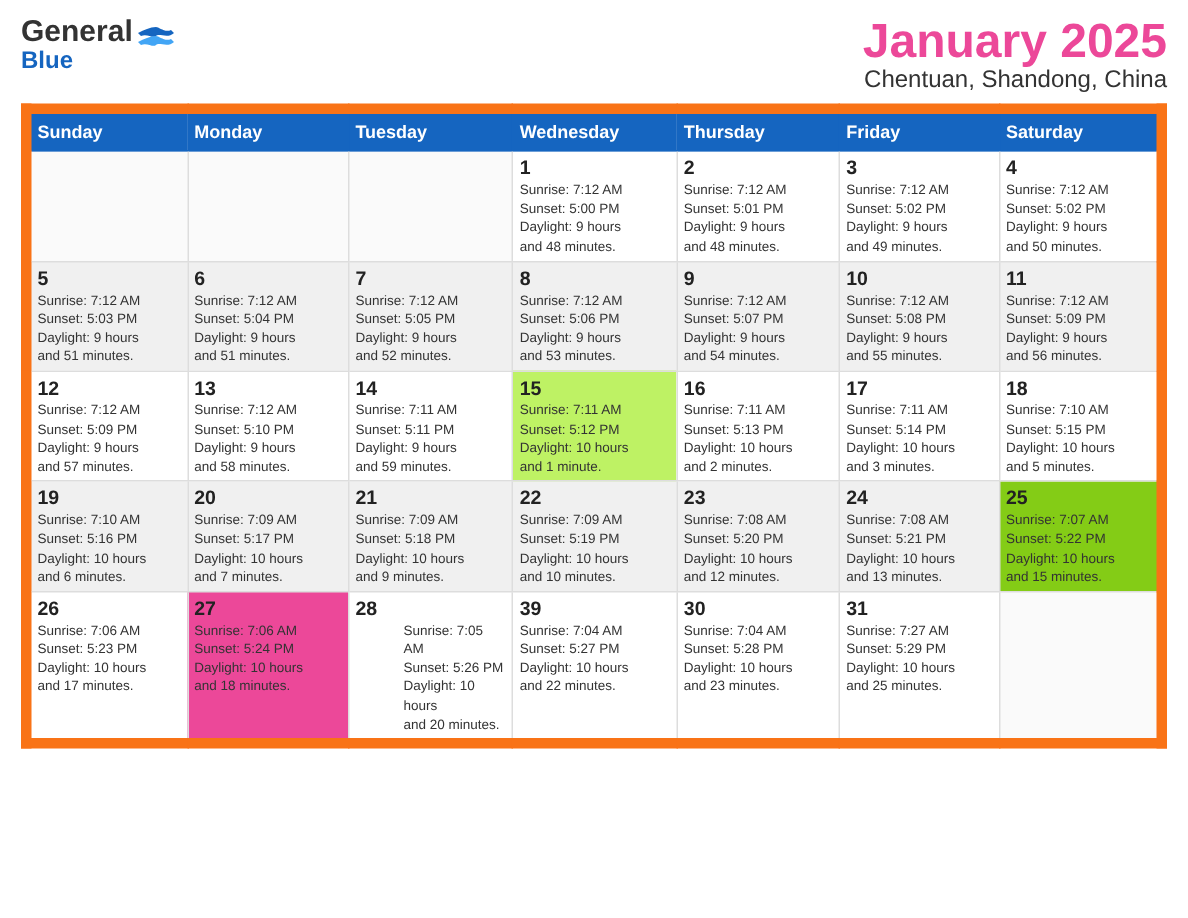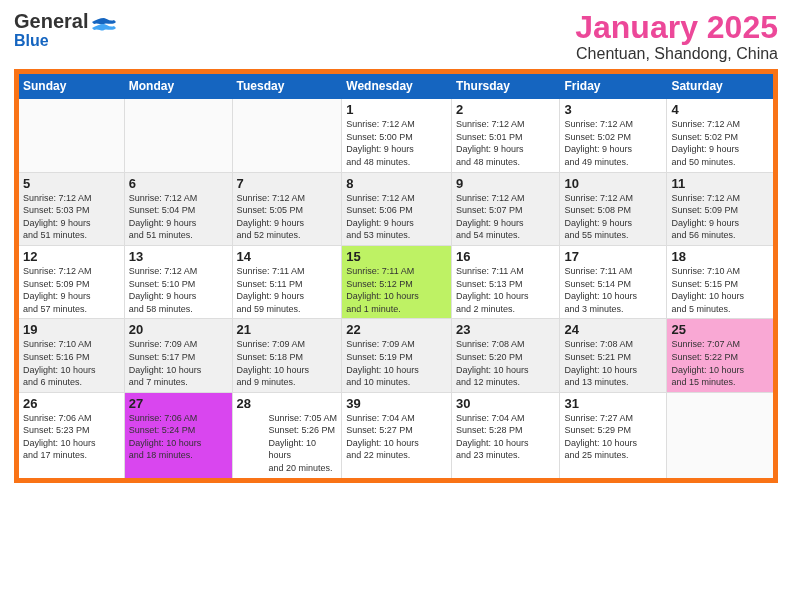--- a/index.html
+++ b/index.html
@@ -36,21 +36,21 @@
       color: #ec4899;
       line-height: 1.1;
     }
     .location {
       font-size: 16px;
       color: #333;
     }
     .calendar {
       width: 100%;
       border-collapse: collapse;
-      border: 5px solid #f97316;
+      border: 7px solid #f97316;
     }
     .calendar th {
       background: #1565c0;
       color: #fff;
       font-size: 12px;
       font-weight: bold;
       padding: 5px 4px;
       text-align: left;
       border: 1px solid #1565c0;
     }
@@ -298,37 +298,37 @@
 Daylight: 10 hours
 and 12 minutes.</div>
           </td>
           <td style="background: rgb(240, 240, 240);">
             <div class="day-num">24</div>
             <div class="day-info" style="white-space: pre-line;">Sunrise: 7:08 AM
 Sunset: 5:21 PM
 Daylight: 10 hours
 and 13 minutes.</div>
           </td>
-          <td style="background: #f9a8d4;">
+          <td style="background: #84cc16;">
             <div class="day-num">25</div>
             <div class="day-info" style="white-space: pre-line;">Sunrise: 7:07 AM
 Sunset: 5:22 PM
 Daylight: 10 hours
 and 15 minutes.</div>
           </td>
         </tr>
         <tr class="row-odd">
           <td style="background: rgb(255, 255, 255);">
             <div class="day-num">26</div>
             <div class="day-info" style="white-space: pre-line;">Sunrise: 7:06 AM
 Sunset: 5:23 PM
 Daylight: 10 hours
 and 17 minutes.</div>
           </td>
-          <td style="background: #d946ef;">
+          <td style="background: #ec4899;">
             <div class="day-num">27</div>
             <div class="day-info" style="white-space: pre-line;">Sunrise: 7:06 AM
 Sunset: 5:24 PM
 Daylight: 10 hours
 and 18 minutes.</div>
           </td>
           <td style="background: rgb(255, 255, 255);">
             <div class="day-num">28</div>
             <div class="day-info" style="white-space: pre-line; margin-left: 32px;">Sunrise: 7:05 AM
 Sunset: 5:26 PM

